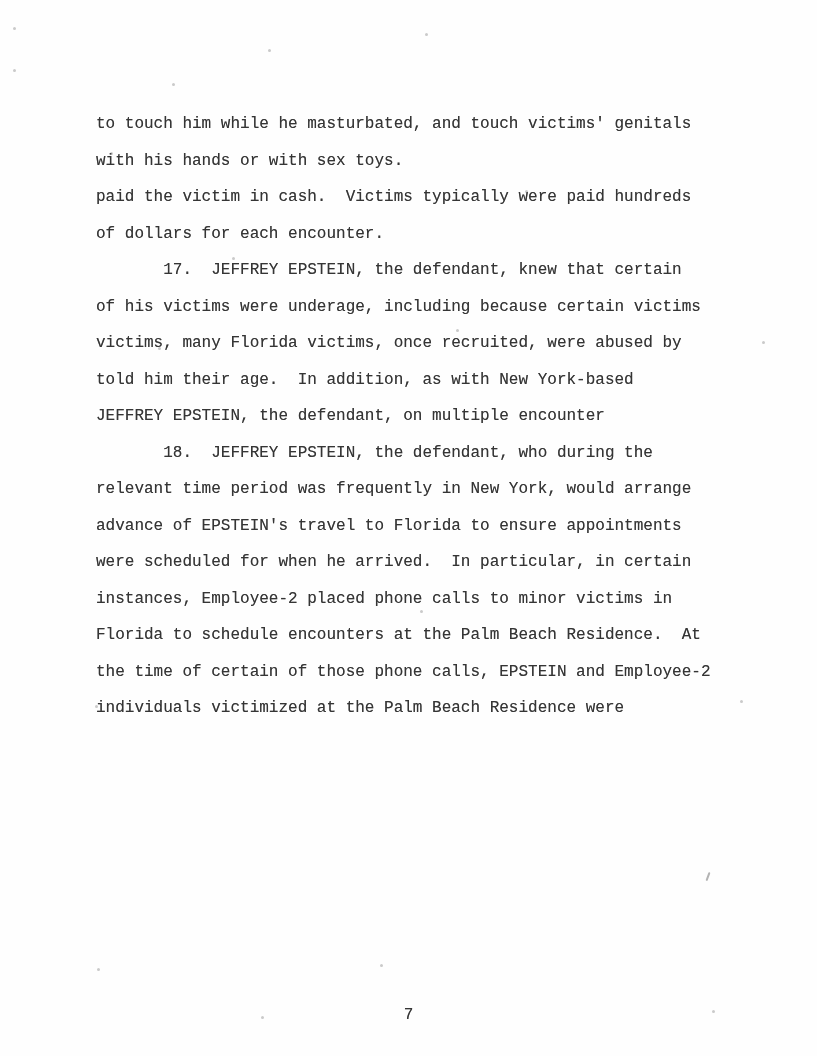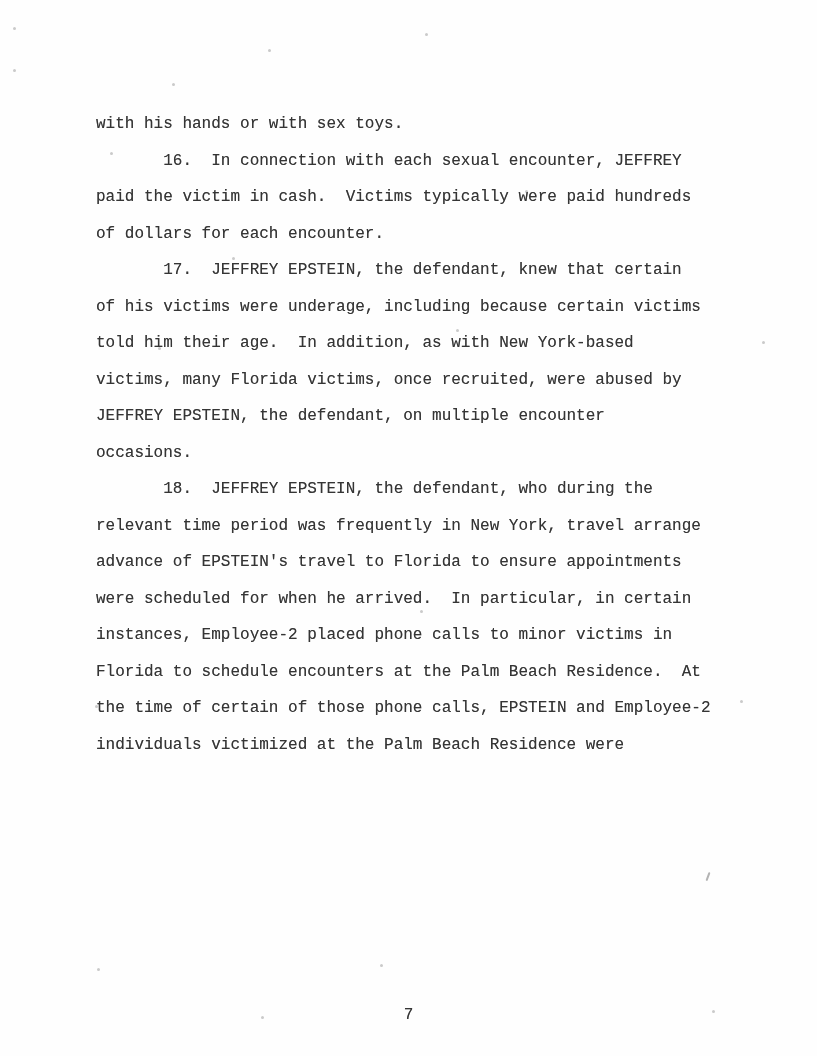--- a/index.html
+++ b/index.html
@@ -55,32 +55,31 @@
     border-radius: 1px;
     transform: rotate(20deg);
     opacity: 0.5;
   }
 </style>
 </head>
 <body>
 
 <div class="page">
   <div class="text-block">
+      <div class="line">to touch him while he masturbated, and touch victims' genitals</div>
       <div class="line">with his hands or with sex toys.</div>
-      <div class="line">       16.  In connection with each sexual encounter, JEFFREY</div>
       <div class="line">paid the victim in cash.  Victims typically were paid hundreds</div>
       <div class="line">of dollars for each encounter.</div>
       <div class="line">       17.  JEFFREY EPSTEIN, the defendant, knew that certain</div>
       <div class="line">of his victims were underage, including because certain victims</div>
+      <div class="line">victims, many Florida victims, once recruited, were abused by</div>
       <div class="line">told him their age.  In addition, as with New York-based</div>
-      <div class="line">victims, many Florida victims, once recruited, were abused by</div>
       <div class="line">JEFFREY EPSTEIN, the defendant, on multiple encounter</div>
-      <div class="line">occasions.</div>
       <div class="line">       18.  JEFFREY EPSTEIN, the defendant, who during the</div>
-      <div class="line">relevant time period was frequently in New York, travel arrange</div>
+      <div class="line">relevant time period was frequently in New York, would arrange</div>
       <div class="line">advance of EPSTEIN's travel to Florida to ensure appointments</div>
       <div class="line">were scheduled for when he arrived.  In particular, in certain</div>
       <div class="line">instances, Employee-2 placed phone calls to minor victims in</div>
       <div class="line">Florida to schedule encounters at the Palm Beach Residence.  At</div>
       <div class="line">the time of certain of those phone calls, EPSTEIN and Employee-2</div>
       <div class="line">individuals victimized at the Palm Beach Residence were</div>
     </div>
   <div class="page-number">7</div>
   <div id="speckles">
       <div class="speckle" style="left: 13px; top: 27px;"></div>

